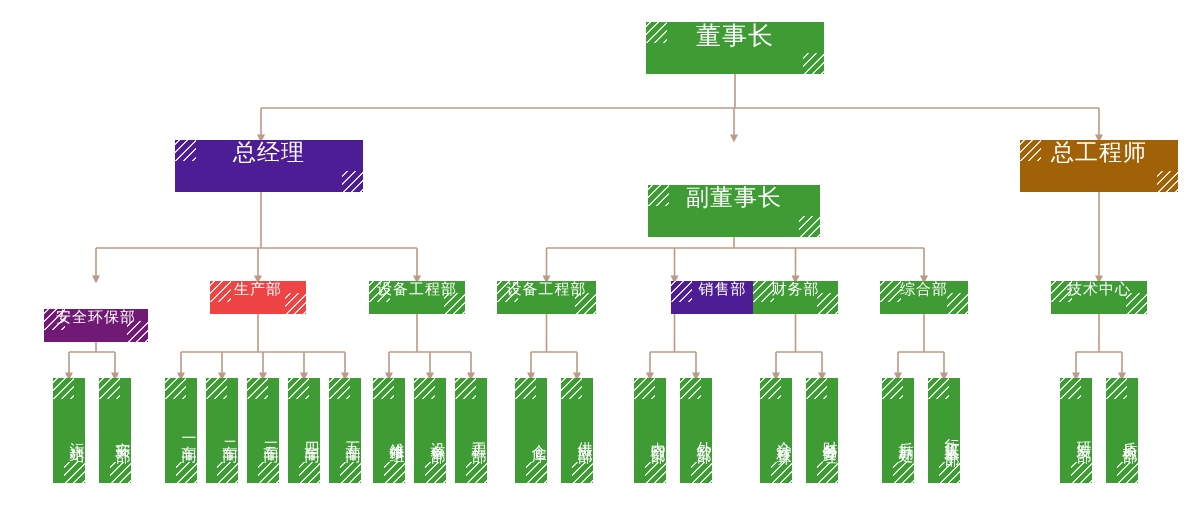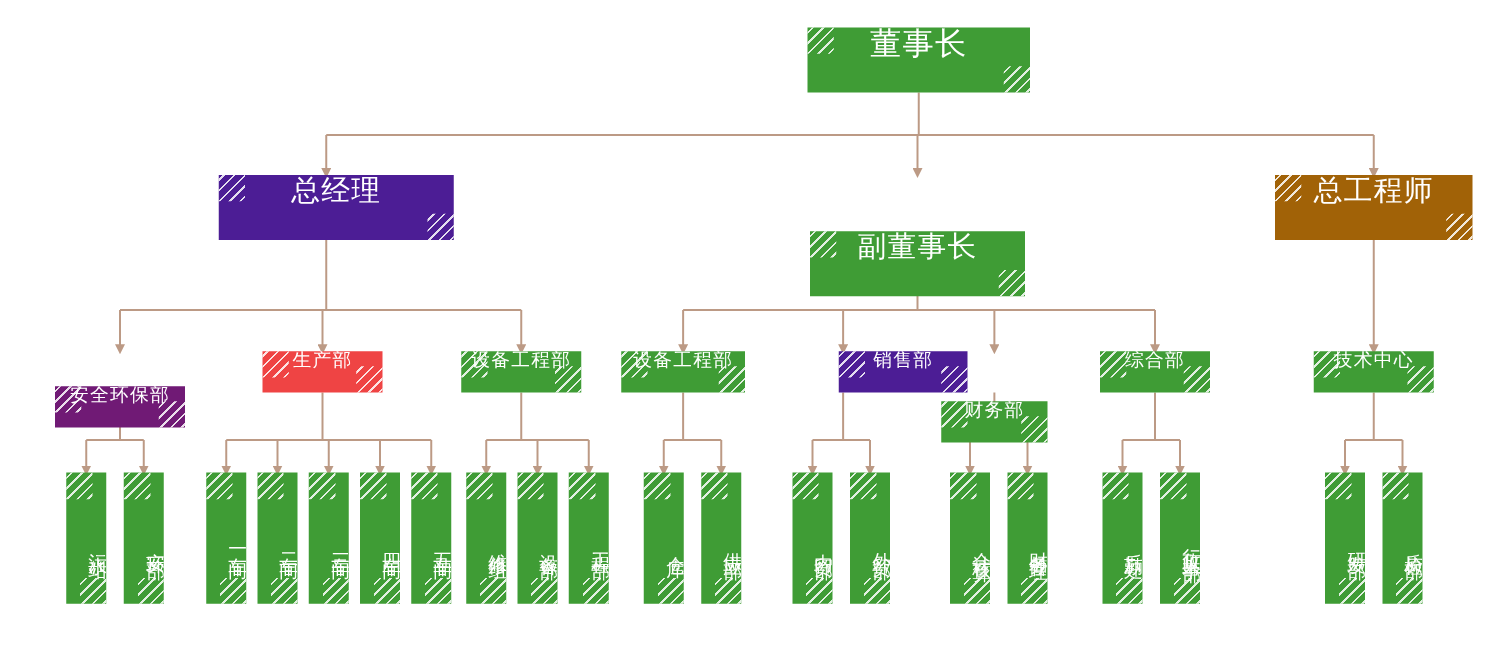--- a/index.html
+++ b/index.html
@@ -181,21 +181,21 @@
       </div>
       <div class="node lvl3" style="left: 369px; top: 281px; width: 96px; height: 33px; background: rgb(63, 156, 53); color: rgb(255, 255, 255);">
         <span class="label">设备工程部</span>
       </div>
       <div class="node lvl3" style="left: 497px; top: 281px; width: 99px; height: 33px; background: rgb(63, 156, 53); color: rgb(255, 255, 255);">
         <span class="label">设备工程部</span>
       </div>
       <div class="node lvl3" style="left: 630px; top: 281px; width: 103px; height: 33px; background: #4c1d95; color: rgb(255, 255, 255); margin-left: 41px;">
         <span class="label">销售部</span>
       </div>
-      <div class="node lvl3" style="left: 753px; top: 281px; width: 85px; height: 33px; background: rgb(63, 156, 53); color: rgb(255, 255, 255); margin-top: 40px;">
+      <div class="node lvl3" style="left: 753px; top: 281px; width: 85px; height: 33px; background: rgb(63, 156, 53); color: rgb(255, 255, 255);">
         <span class="label">财务部</span>
       </div>
       <div class="node lvl3" style="left: 880px; top: 281px; width: 88px; height: 33px; background: rgb(63, 156, 53); color: rgb(255, 255, 255);">
         <span class="label">综合部</span>
       </div>
       <div class="node lvl3" style="left: 1051px; top: 281px; width: 96px; height: 33px; background: rgb(63, 156, 53); color: rgb(255, 255, 255);">
         <span class="label">技术中心</span>
       </div>
       <div class="node lvl4 leaf" style="left: 53px; top: 378px; width: 32px; height: 105px; background: rgb(63, 156, 53); color: rgb(255, 255, 255);">
         <span class="label">污水站</span>

